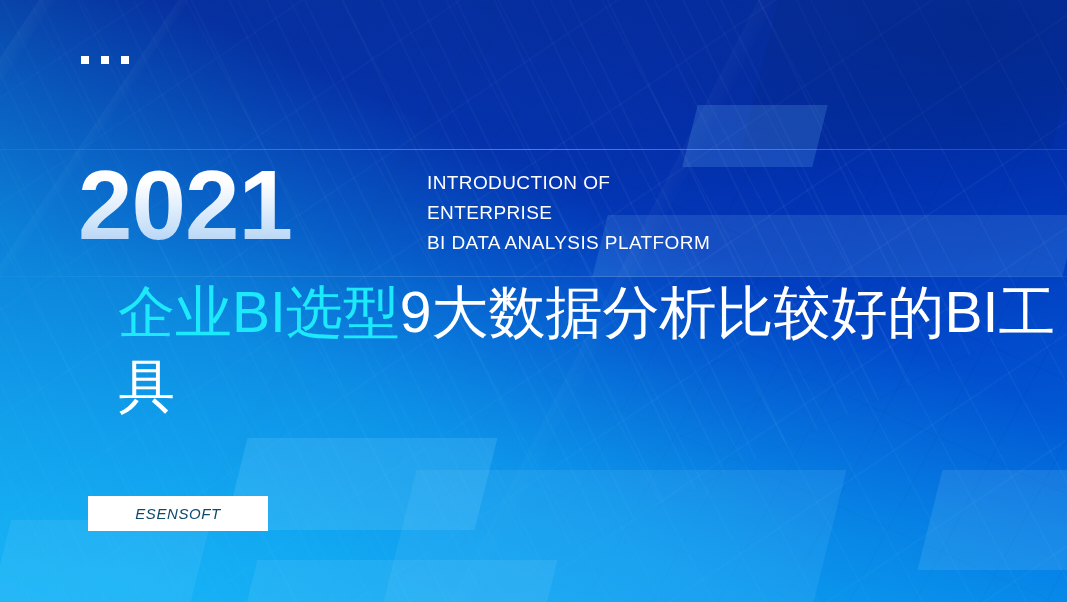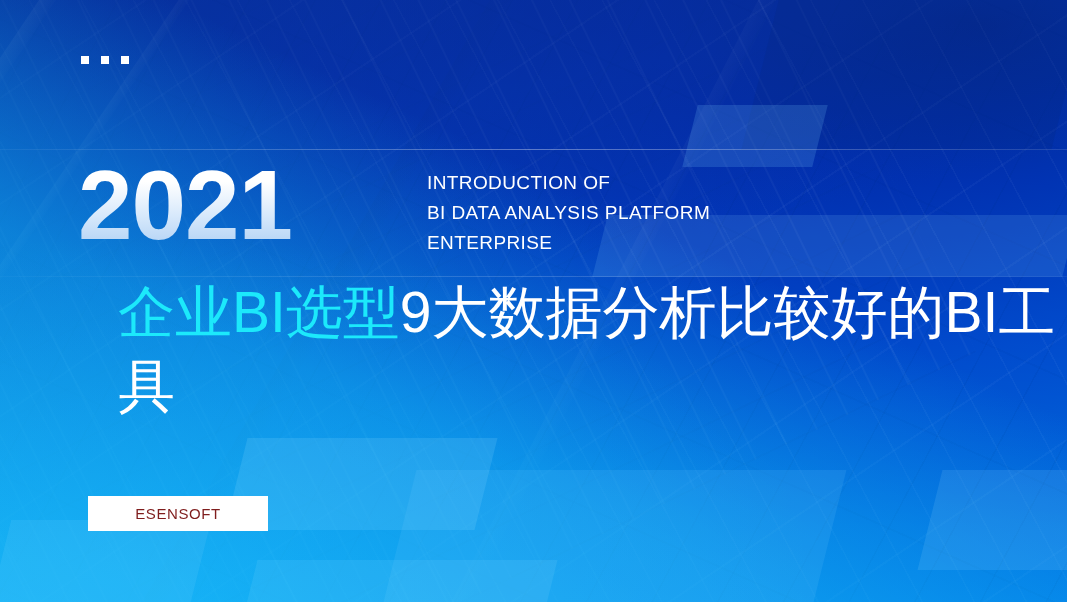--- a/index.html
+++ b/index.html
@@ -119,21 +119,22 @@
     color:#ffffff; letter-spacing:0px;margin-left:38px;
   }
   .headline .accent { color:#1ce9fb; }
 
   .brand-btn {
     position:absolute; left:88px; top:496px;
     width:180px; height:35px;
     background:#ffffff;
     display:flex; align-items:center; justify-content:center;
     font-size:15px; font-weight:400; letter-spacing:.6px;
-    color:#7f1d1d;
+    color:#0c4a6e;
+    font-style:italic;
   }
 </style>
 </head>
 <body>
 
 <div class="slide">
 
   <div class="bg-base"></div>
   <div class="facade"></div>
   <div class="facade2"></div>
@@ -165,22 +166,22 @@
     <div class="dots">
       <span class="dot"></span>
       <span class="dot"></span>
       <span class="dot"></span>
     </div>
 
     <div class="year">2021</div>
 
     <div class="eyebrow">
       <span>INTRODUCTION OF</span>
+      <span>ENTERPRISE</span>
       <span>BI DATA ANALYSIS PLATFORM</span>
-      <span>ENTERPRISE</span>
     </div>
 
     <div class="headline">
       <span class="accent">企业BI选型</span><span class="main">9大数据分析比较好的BI工具</span>
     </div>
 
     <div class="brand-btn">ESENSOFT</div>
 
   </div>
 </div>

